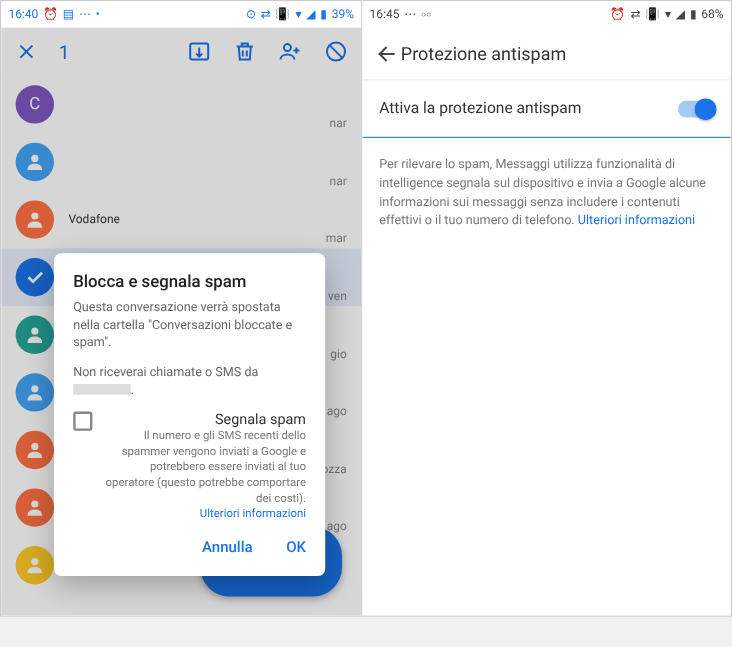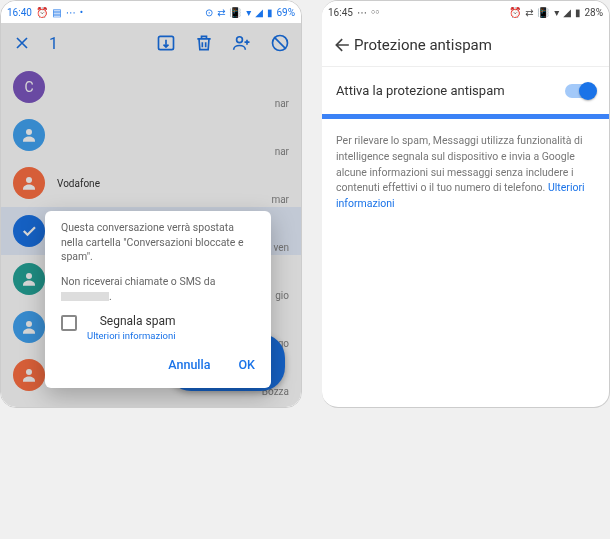--- a/index.html
+++ b/index.html
@@ -5,28 +5,27 @@
   * { box-sizing: border-box; margin: 0; padding: 0; }
   body {
     font-family: Roboto, Arial, sans-serif;
     background: #f0f0f0;
     width: 610px;
     height: 539px;
     overflow: hidden;
     display: flex;
   }
   .phone {
-    height: 408px;
+    height: 514px;
     background: #fff;
     position: relative;
     overflow: hidden;
-    border-radius: 16px;
   }
   .phone-left { width: 302px; border: 1px solid #ccc; }
-  .phone-right { width: 304px; flex: 1; border: 1px solid #ccc; border-left: none; margin-left: 20px; }
+  .phone-right { width: 304px; flex: 1; border: 1px solid #ccc; border-left: none; }
 
   
   .statusbar {
     height: 22px;
     display: flex;
     align-items: center;
     justify-content: space-between;
     padding: 0 6px;
     font-size: 10px;
     color: #444;
@@ -124,21 +123,21 @@
     padding: 0 10px;
     border-bottom: 1px solid #eee;
   }
   .right-header .back svg { width: 20px; height: 20px; }
   .right-header h2 { font-size: 15px; font-weight: 400; color: #333; }
 
   .setting-row {
     display: flex;
     align-items: flex-end;
     padding: 16px 14px;
-    border-bottom: 5px solid #3b82f6;
+    border-bottom: 1px solid #3b82f6;
   }
   .setting-row .label { flex: 1; font-size: 13px; color: #333; }
   .switch {
     width: 30px; height: 14px; background: #a3c9f9; border-radius: 7px;
     position: relative; cursor: pointer;
   }
   .switch::after {
     content: ''; position: absolute; right: -2px; top: -2px;
     width: 18px; height: 18px; background: #1a73e8; border-radius: 50%;
     box-shadow: 0 1px 2px rgba(0,0,0,0.3);
@@ -158,21 +157,21 @@
       <span>⋯</span>
       <span>•</span>
     </div>
     <div class="sb-right blue">
       <span>⊙</span>
       <span>⇄</span>
       <span>📳</span>
       <span>▾</span>
       <span>◢</span>
       <span>▮</span>
-      <span>69%</span>
+      <span>39%</span>
     </div>
   </div>
 
   <div class="left-wrap">
     <div class="selection-bar">
       <div class="icon-btn">
         <svg viewBox="0 0 24 24" fill="none" stroke="#1a73e8" stroke-width="2">
             <path d="M6 6l12 12M18 6L6 18"></path>
           </svg>
       </div>
@@ -296,28 +295,30 @@
       <span><svg viewBox="0 0 24 24" fill="none" stroke="#fff" stroke-width="2">
             <rect x="3" y="4" width="18" height="14" rx="2"></rect>
             <path d="M7 9h10M7 13h6"></path>
           </svg></span>
       <span>Avvia chat</span>
     </div>
 
     <div class="dim-overlay"></div>
 
     <div class="dialog">
+      <h3>Blocca e segnala spam</h3>
       <p style="margin-top:-6px;">Questa conversazione verrà spostata nella cartella "Conversazioni bloccate e spam".</p>
       <p>
         <span>Non riceverai chiamate o SMS da </span><span class="redact"></span>.
       </p>
       <div class="checkbox-row">
         <div class="checkbox-box"></div>
         <div>
           <div class="checkbox-label">Segnala spam</div>
+          <div class="checkbox-sub">Il numero e gli SMS recenti dello spammer vengono inviati a Google e potrebbero essere inviati al tuo operatore (questo potrebbe comportare dei costi).</div>
           <div class="checkbox-sub"><span class="link">Ulteriori informazioni</span></div>
         </div>
       </div>
       <div class="dialog-actions">
         <span>Annulla</span>
         <span>OK</span>
       </div>
     </div>
   </div>
 </div>
@@ -329,21 +330,21 @@
       <span>⋯</span>
       <span style="font-size:7px;">○○</span>
     </div>
     <div class="sb-right">
       <span>⏰</span>
       <span>⇄</span>
       <span>📳</span>
       <span>▾</span>
       <span>◢</span>
       <span>▮</span>
-      <span>28%</span>
+      <span>68%</span>
     </div>
   </div>
 
   <div class="right-header">
     <div class="back icon-btn">
       <svg viewBox="0 0 24 24" fill="none" stroke="#444" stroke-width="2">
           <path d="M19 12H5M11 5l-7 7 7 7"></path>
         </svg>
     </div>
     <h2>Protezione antispam</h2>

